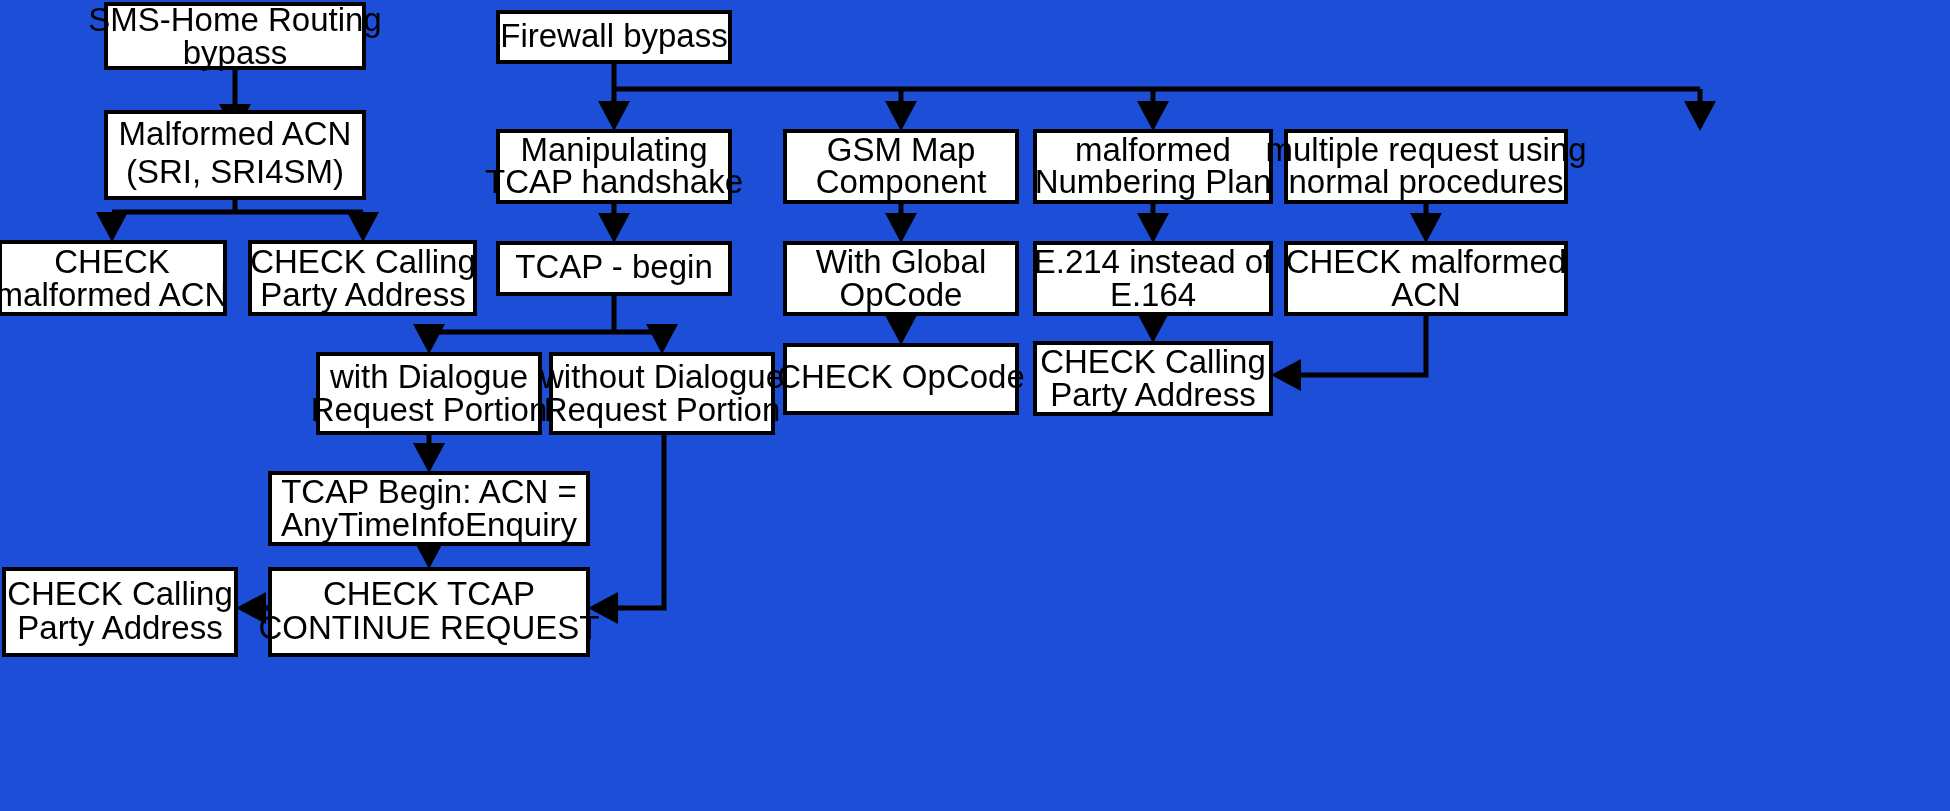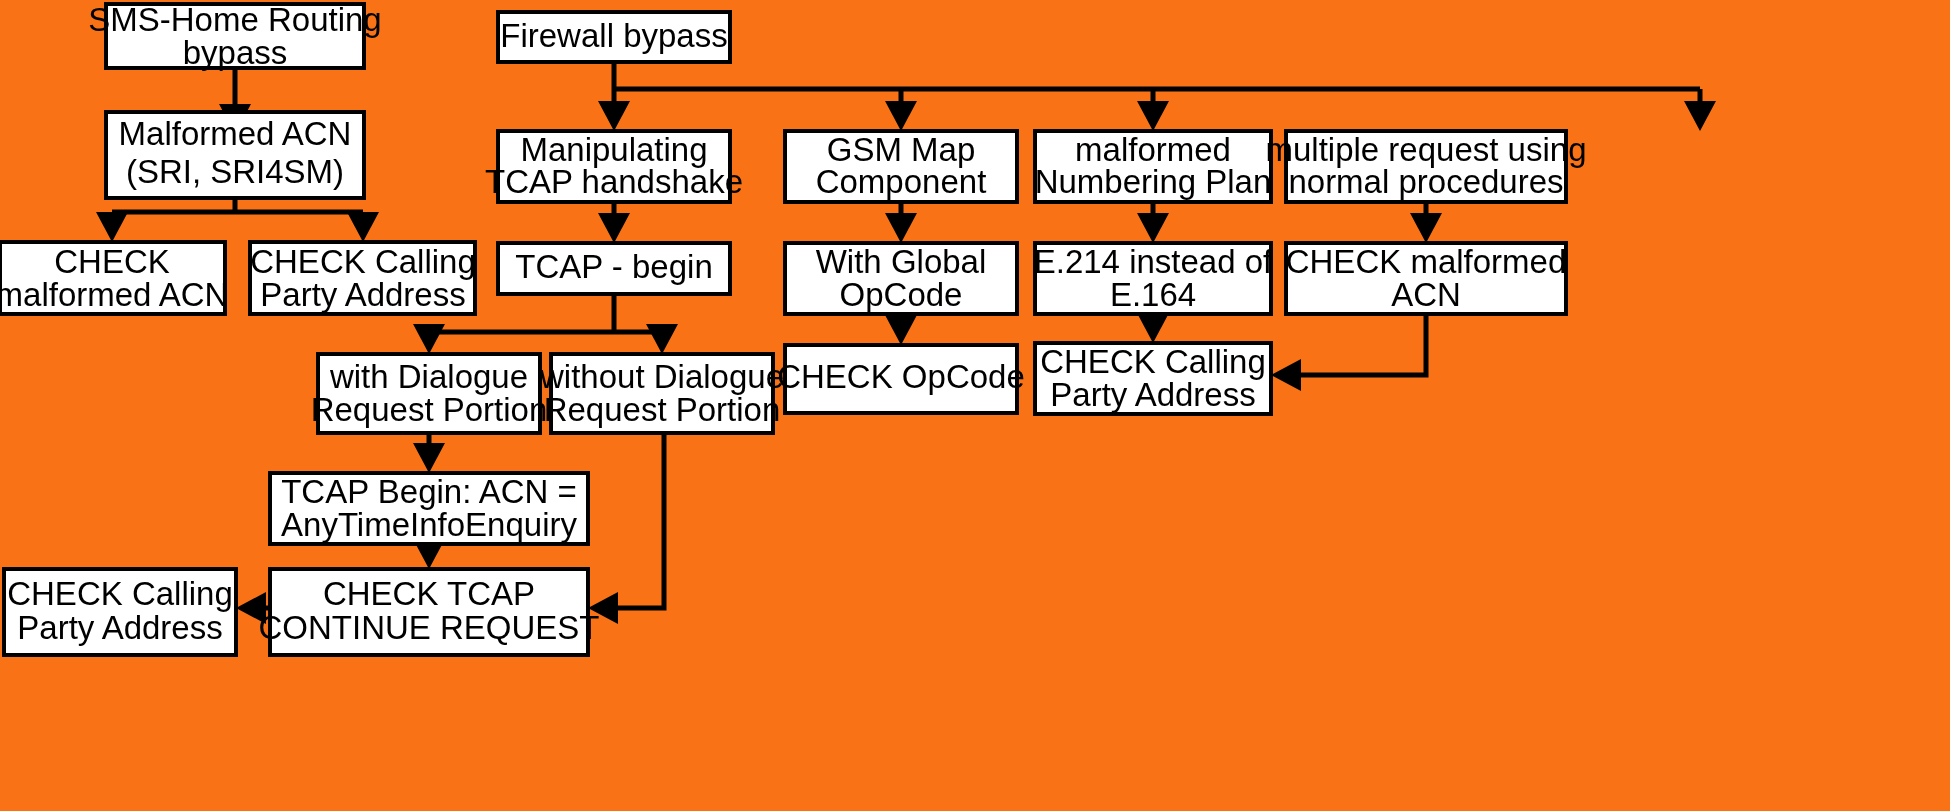--- a/index.html
+++ b/index.html
@@ -7,21 +7,21 @@
     padding: 0;
     background: #ffffff;
   }
   body {
     font-family: "Liberation Sans", sans-serif;
   }
   #diagram-root {
     position: relative;
     width: 1950px;
     height: 811px;
-    background: #f97316;
+    background: #1d4ed8;
     overflow: hidden;
   }
   #flow-svg {
     position: absolute;
     left: 0;
     top: 0;
     width: 1950px;
     height: 811px;
     display: block;
   }

